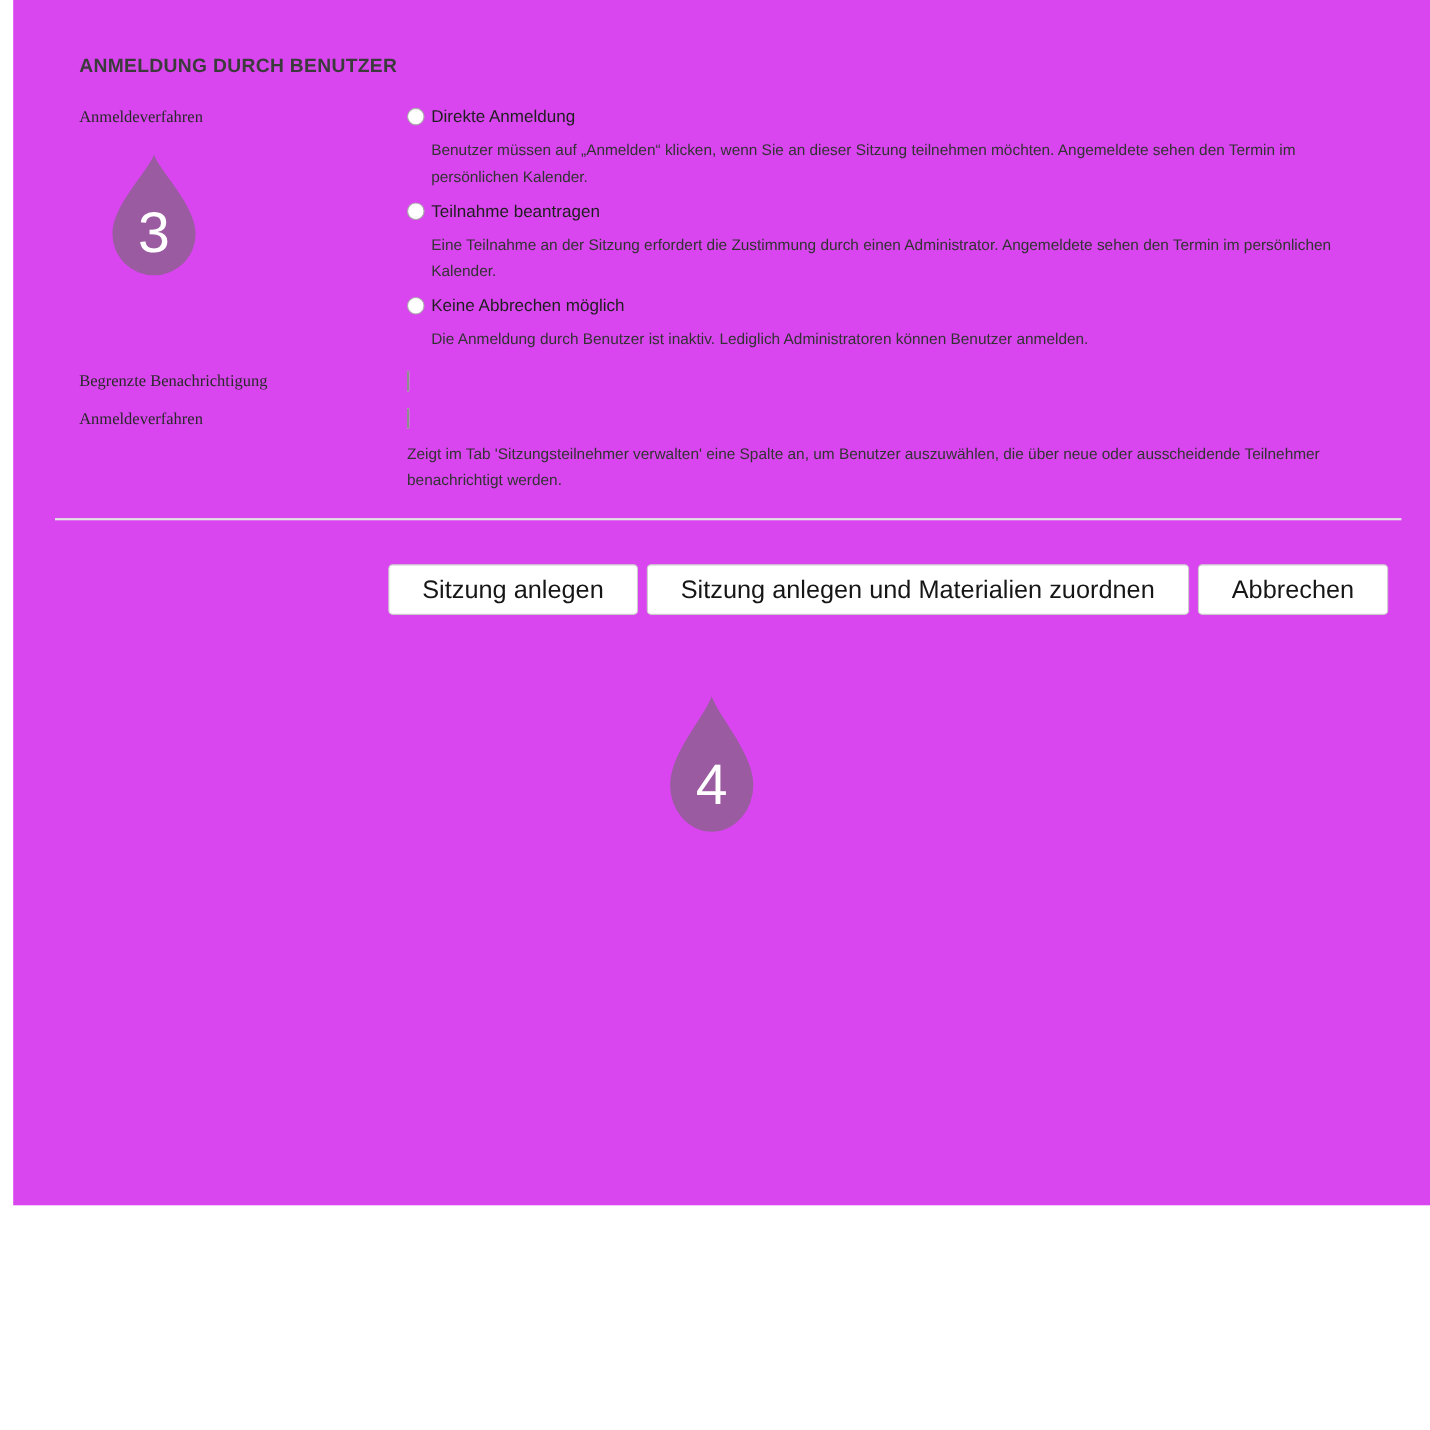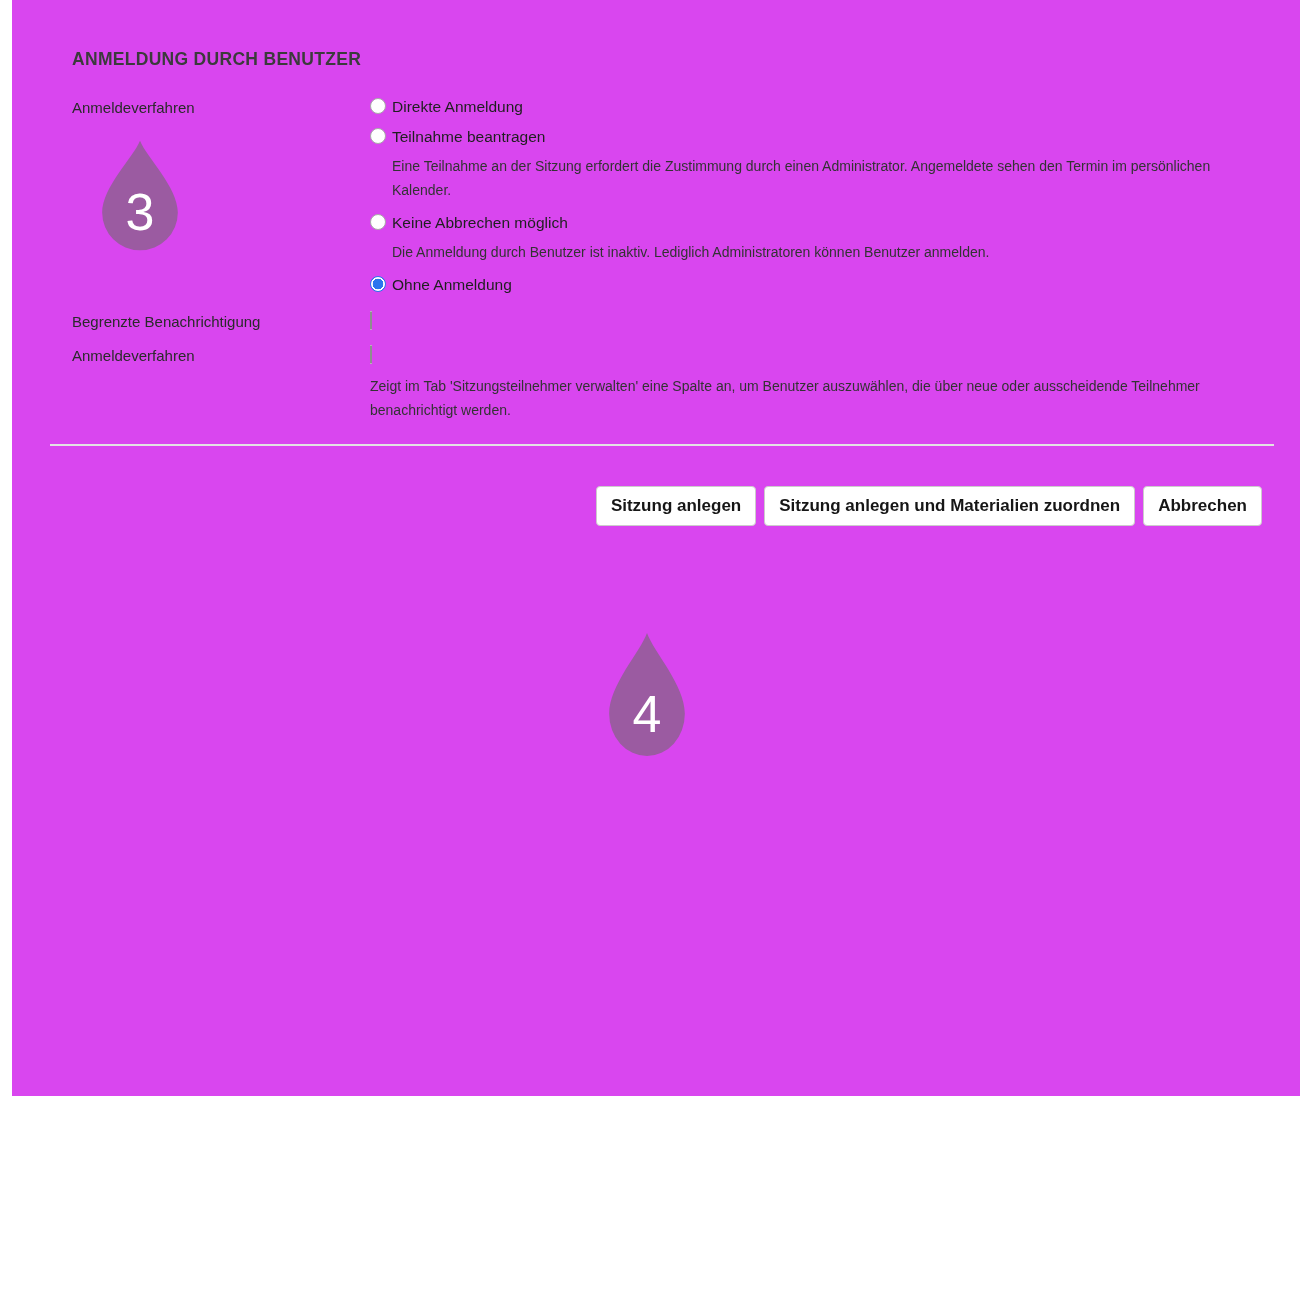--- a/index.html
+++ b/index.html
@@ -25,20 +25,21 @@
     color: #3b3b3b;
   }
   .form-row { display: flex; margin-bottom: 6px; }
   .form-row.check-row { margin-bottom: 16px; }
   .form-label {
     flex: 0 0 298px;
     width: 298px;
     font-size: 15px;
     color: #2a2a2a;
     padding-top: 1px;
+    font-family: Liberation Serif, serif;
   }
   .form-control { flex: 1; max-width: 888px; }
 
   
   .option { margin-bottom: 12px; }
   .option-head { display: flex; margin-bottom: 8px; }
   .radio {
     flex: 0 0 16px;
     width: 16px; height: 16px;
     border: 1px solid #a9a9a9;
@@ -81,29 +82,28 @@
     border-top: 2px solid #e3e3e3;
   }
   .actions {
     display: flex;
     justify-content: flex-end;
     gap: 8px;
     margin: 40px 50px 0 0;
   }
   .btn {
     font-family: inherit;
-    font-size: 17px;
+    font-size: 23px;
     color: #161616;
     background: #ffffff;
     border: 1px solid #cccccc;
     border-radius: 4px;
-    padding: 8px 14px;
+    padding: 8px 30px;
     line-height: 1.25;
     cursor: pointer;
-    font-weight: bold;
   }
 
   
   .marker { position: absolute; pointer-events: none; }
   .marker svg { display: block; width: 100%; height: 100%; }
   .marker-num {
     position: absolute;
     left: 0; right: 0;
     top: 65%;
     transform: translateY(-50%);
@@ -125,43 +125,40 @@
 
     <div class="form-row">
       <div class="form-label">Anmeldeverfahren</div>
       <div class="form-control">
 
         <div class="option">
           <div class="option-head">
             <span class="radio"></span>
             <span class="option-label">Direkte Anmeldung</span>
           </div>
+          <p class="option-desc">Benutzer müssen auf „Anmelden“ klicken, wenn Sie an dieser Sitzung teilnehmen möchten. Angemeldete sehen den Termin im persönlichen Kalender.</p>
         </div>
 
         <div class="option">
           <div class="option-head">
             <span class="radio"></span>
             <span class="option-label">Teilnahme beantragen</span>
           </div>
           <p class="option-desc">Eine Teilnahme an der Sitzung erfordert die Zustimmung durch einen Administrator. Angemeldete sehen den Termin im persönlichen Kalender.</p>
         </div>
 
         <div class="option">
           <div class="option-head">
             <span class="radio"></span>
             <span class="option-label">Keine Abbrechen möglich</span>
           </div>
           <p class="option-desc">Die Anmeldung durch Benutzer ist inaktiv. Lediglich Administratoren können Benutzer anmelden.</p>
         </div>
 
         <div class="option">
-          <div class="option-head">
-            <span class="radio selected"></span>
-            <span class="option-label">Ohne Anmeldung</span>
-          </div>
         </div>
 
       </div>
     </div>
 
     <div class="form-row check-row">
       <div class="form-label">Begrenzte Benachrichtigung</div>
       <div class="form-control">
         <span class="checkbox"></span>
       </div>

